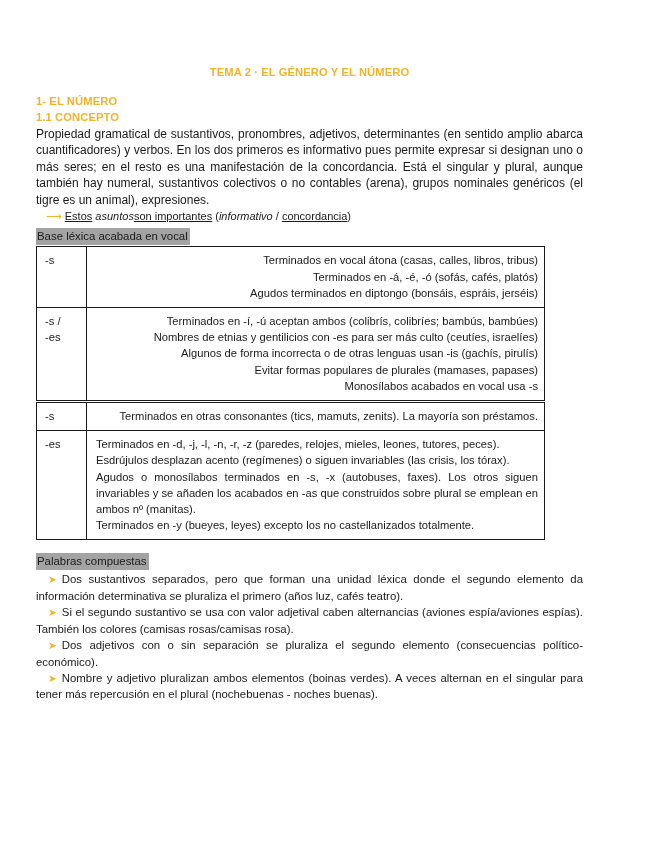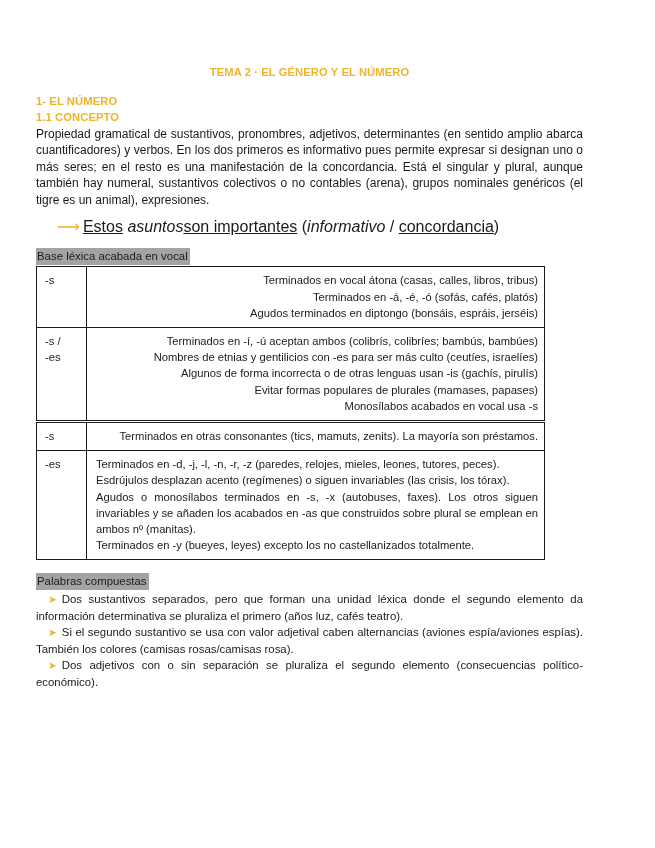--- a/index.html
+++ b/index.html
@@ -50,23 +50,23 @@
     margin-top: 13px;
   }
   p.body {
     font-size: 12px;
     line-height: 16.4px;
     text-align: justify;
     margin: 1px 0 0 0;
     hyphens: none;
   }
   .arrow-line {
-    font-size: 16px;
+    font-size: 11px;
     line-height: 16.4px;
-    margin: 11px;
+    margin: 0;
     padding-left: 10px;
     white-space: nowrap;
   }
   .arrow {
     color: #F0B429;
     font-weight: normal;
     letter-spacing: -1px;
     padding-right: 4px;
   }
   .u { text-decoration: underline; }
@@ -187,14 +187,15 @@
     </tbody>
   </table>
 
   <div class="hl-wrap compuestas-head">
     <span class="hl">Palabras compuestas</span>
   </div>
 
   <p class="bullet-line"><span class="bullet-glyph">➤</span><span>Dos sustantivos separados, pero que forman una unidad léxica donde el segundo elemento da información determinativa se pluraliza el primero (años luz, cafés teatro).</span></p>
   <p class="bullet-line"><span class="bullet-glyph">➤</span><span>Si el segundo sustantivo se usa con valor adjetival caben alternancias (aviones espía/aviones espías). También los colores (camisas rosas/camisas rosa).</span></p>
   <p class="bullet-line"><span class="bullet-glyph">➤</span><span>Dos adjetivos con o sin separación se pluraliza el segundo elemento (consecuencias político-económico).</span></p>
+  <p class="bullet-line"><span class="bullet-glyph">➤</span><span>Nombre y adjetivo pluralizan ambos elementos (boinas verdes). A veces alternan en el singular para tener más repercusión en el plural (nochebuenas - noches buenas).</span></p>
 
 </div>
 
 </body></html>

